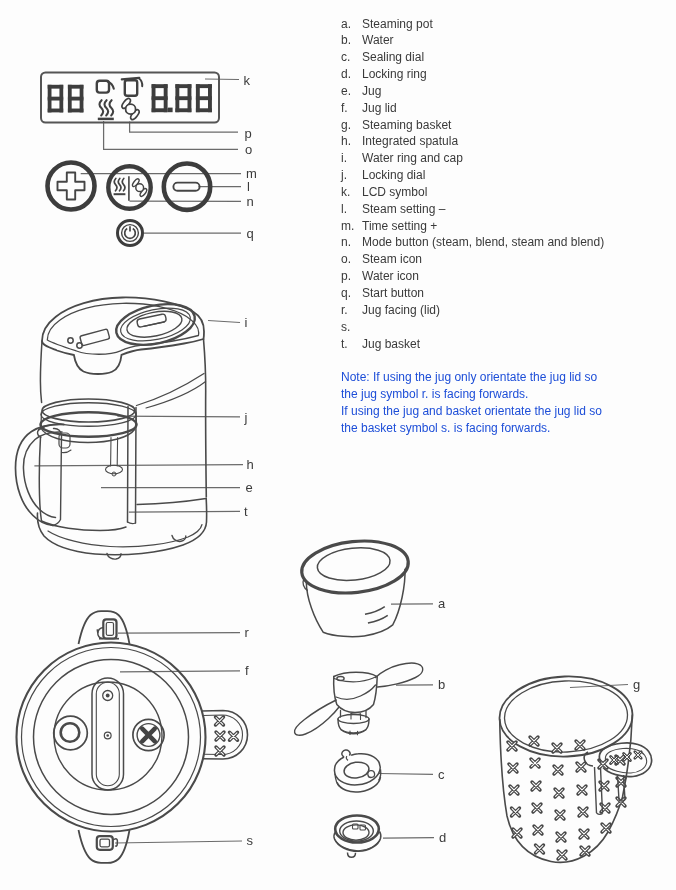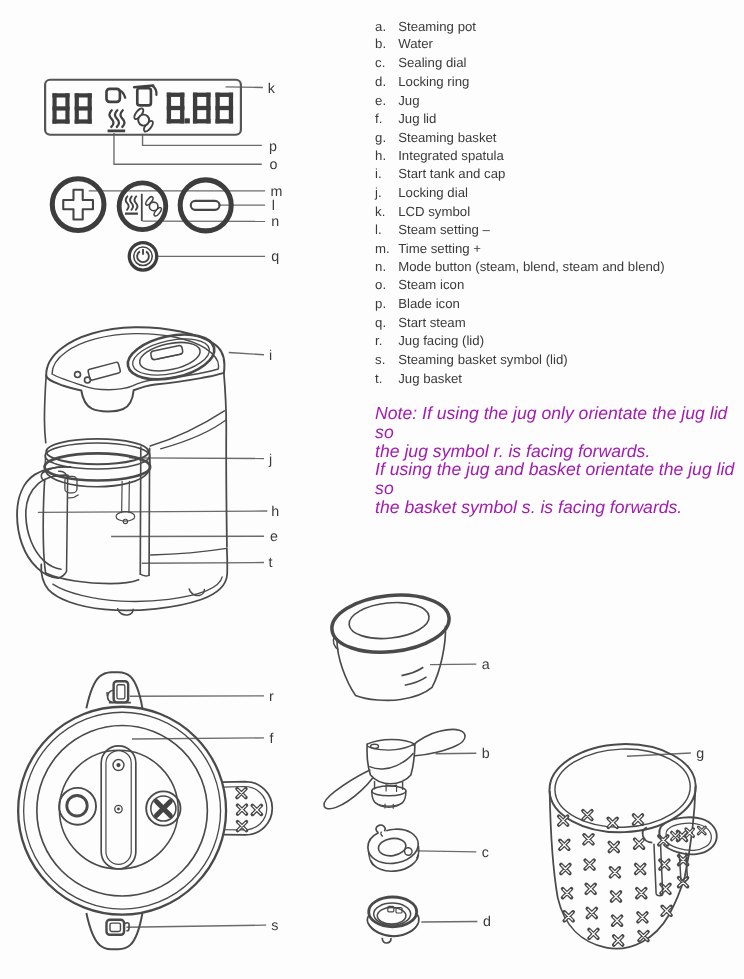--- a/index.html
+++ b/index.html
@@ -2,21 +2,21 @@
 <html><head>
 <meta charset="utf-8">
 <style>
   html,body{margin:0;padding:0;background:#fdfdfd;}
   .page{position:relative;width:676px;height:890px;background:#fdfdfd;overflow:hidden;
         font-family:"Liberation Sans",sans-serif;filter:blur(0.4px);}
   svg{position:absolute;left:0;top:0;}
   .list{position:absolute;left:341px;top:15.5px;font-size:12px;line-height:16.85px;color:#3a3a3a;}
   .list .row{display:flex;}
   .list .lt{width:21px;flex:0 0 21px;}
-  .note{position:absolute;left:341px;top:369px;font-size:16px;line-height:16.9px;color:#a21caf;font-style:italic;}
+  .note{position:absolute;left:341px;top:369px;font-size:12px;line-height:16.9px;color:#1d4ed8;}
 </style>
 </head>
 <body>
 <div class="page">
 <svg width="676" height="890" viewBox="0 0 676 890">
 <defs>
   <g id="D8">
     <rect x="0" y="0" width="16" height="3.9"></rect>
     <rect x="0" y="12.05" width="16" height="3.9"></rect>
     <rect x="0" y="24.1" width="16" height="3.9"></rect>
@@ -386,21 +386,21 @@
   <div class="row">
         <span class="lt">g.</span>
         <span>Steaming basket</span>
       </div>
   <div class="row">
         <span class="lt">h.</span>
         <span>Integrated spatula</span>
       </div>
   <div class="row">
         <span class="lt">i.</span>
-        <span>Start tank and cap</span>
+        <span>Water ring and cap</span>
       </div>
   <div class="row">
         <span class="lt">j.</span>
         <span>Locking dial</span>
       </div>
   <div class="row">
         <span class="lt">k.</span>
         <span>LCD symbol</span>
       </div>
   <div class="row">
@@ -414,33 +414,32 @@
   <div class="row">
         <span class="lt">n.</span>
         <span>Mode button (steam, blend, steam and blend)</span>
       </div>
   <div class="row">
         <span class="lt">o.</span>
         <span>Steam icon</span>
       </div>
   <div class="row">
         <span class="lt">p.</span>
-        <span>Blade icon</span>
+        <span>Water icon</span>
       </div>
   <div class="row">
         <span class="lt">q.</span>
-        <span>Start steam</span>
+        <span>Start button</span>
       </div>
   <div class="row">
         <span class="lt">r.</span>
         <span>Jug facing (lid)</span>
       </div>
   <div class="row">
         <span class="lt">s.</span>
-        <span>Steaming basket symbol (lid)</span>
       </div>
   <div class="row">
         <span class="lt">t.</span>
         <span>Jug basket</span>
       </div>
 </div>
 
 <div class="note">Note: If using the jug only orientate the jug lid so<br>
 the jug symbol r. is facing forwards.<br>
 If using the jug and basket orientate the jug lid so<br>

